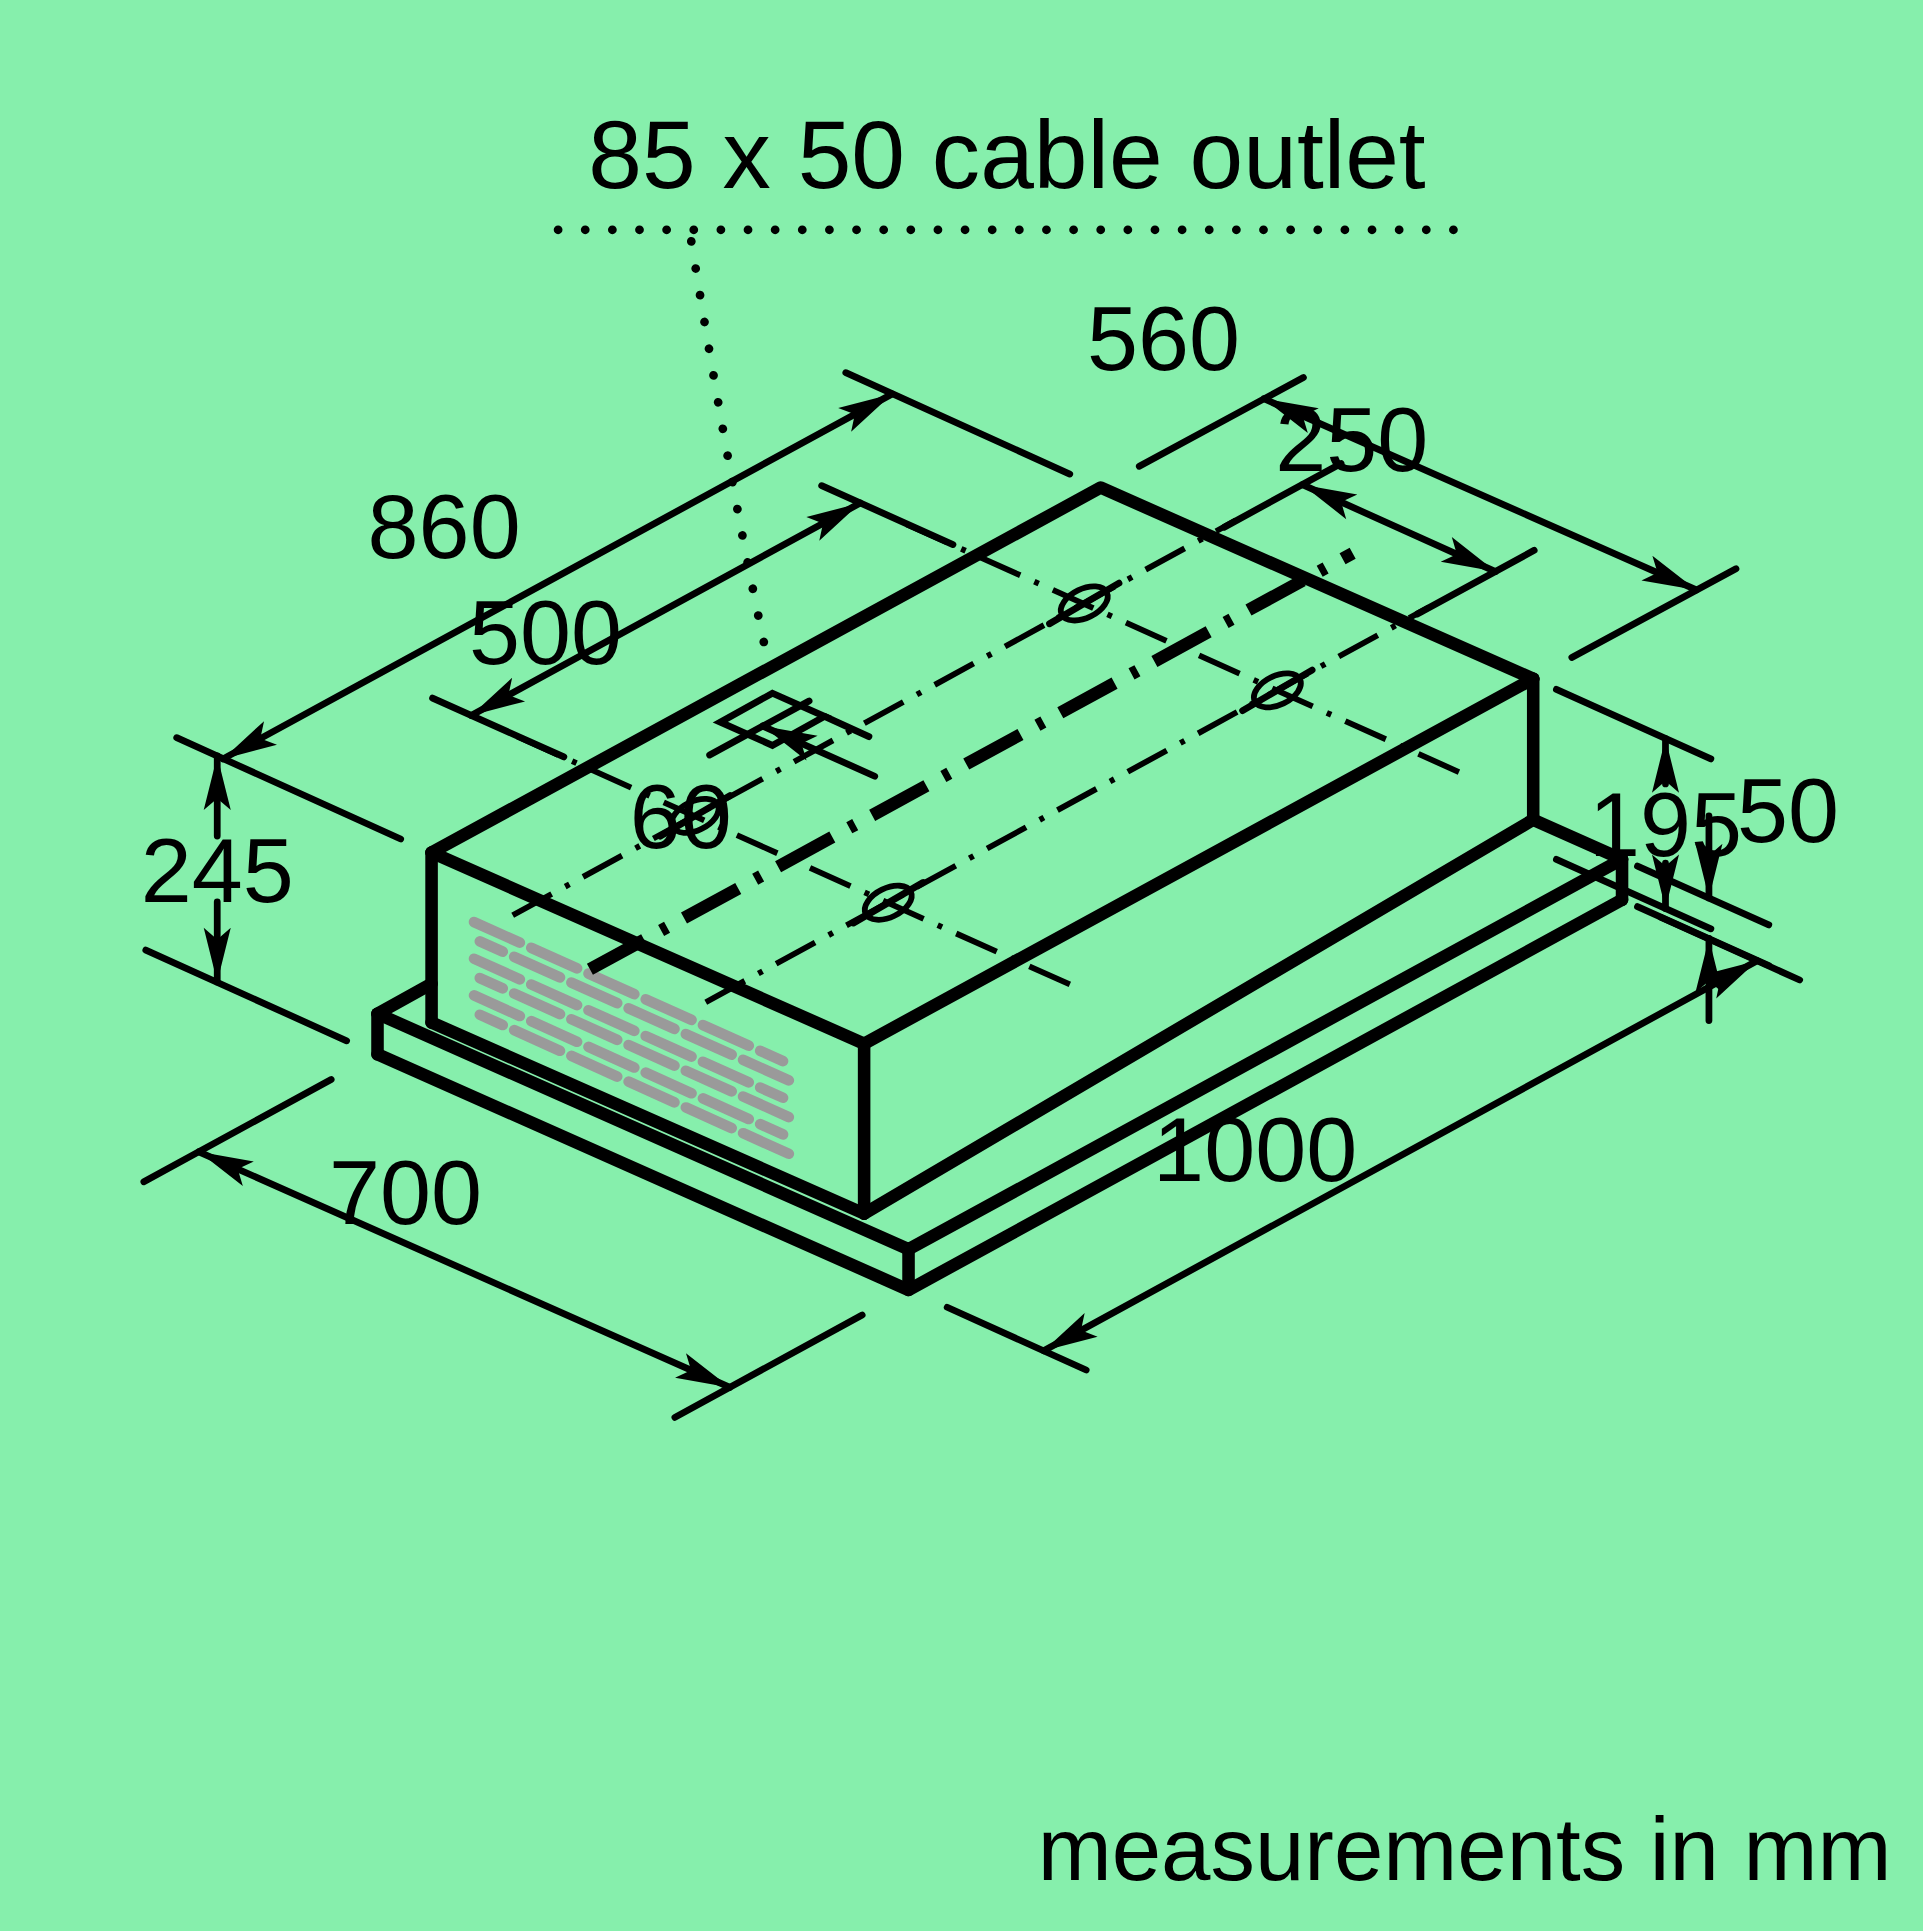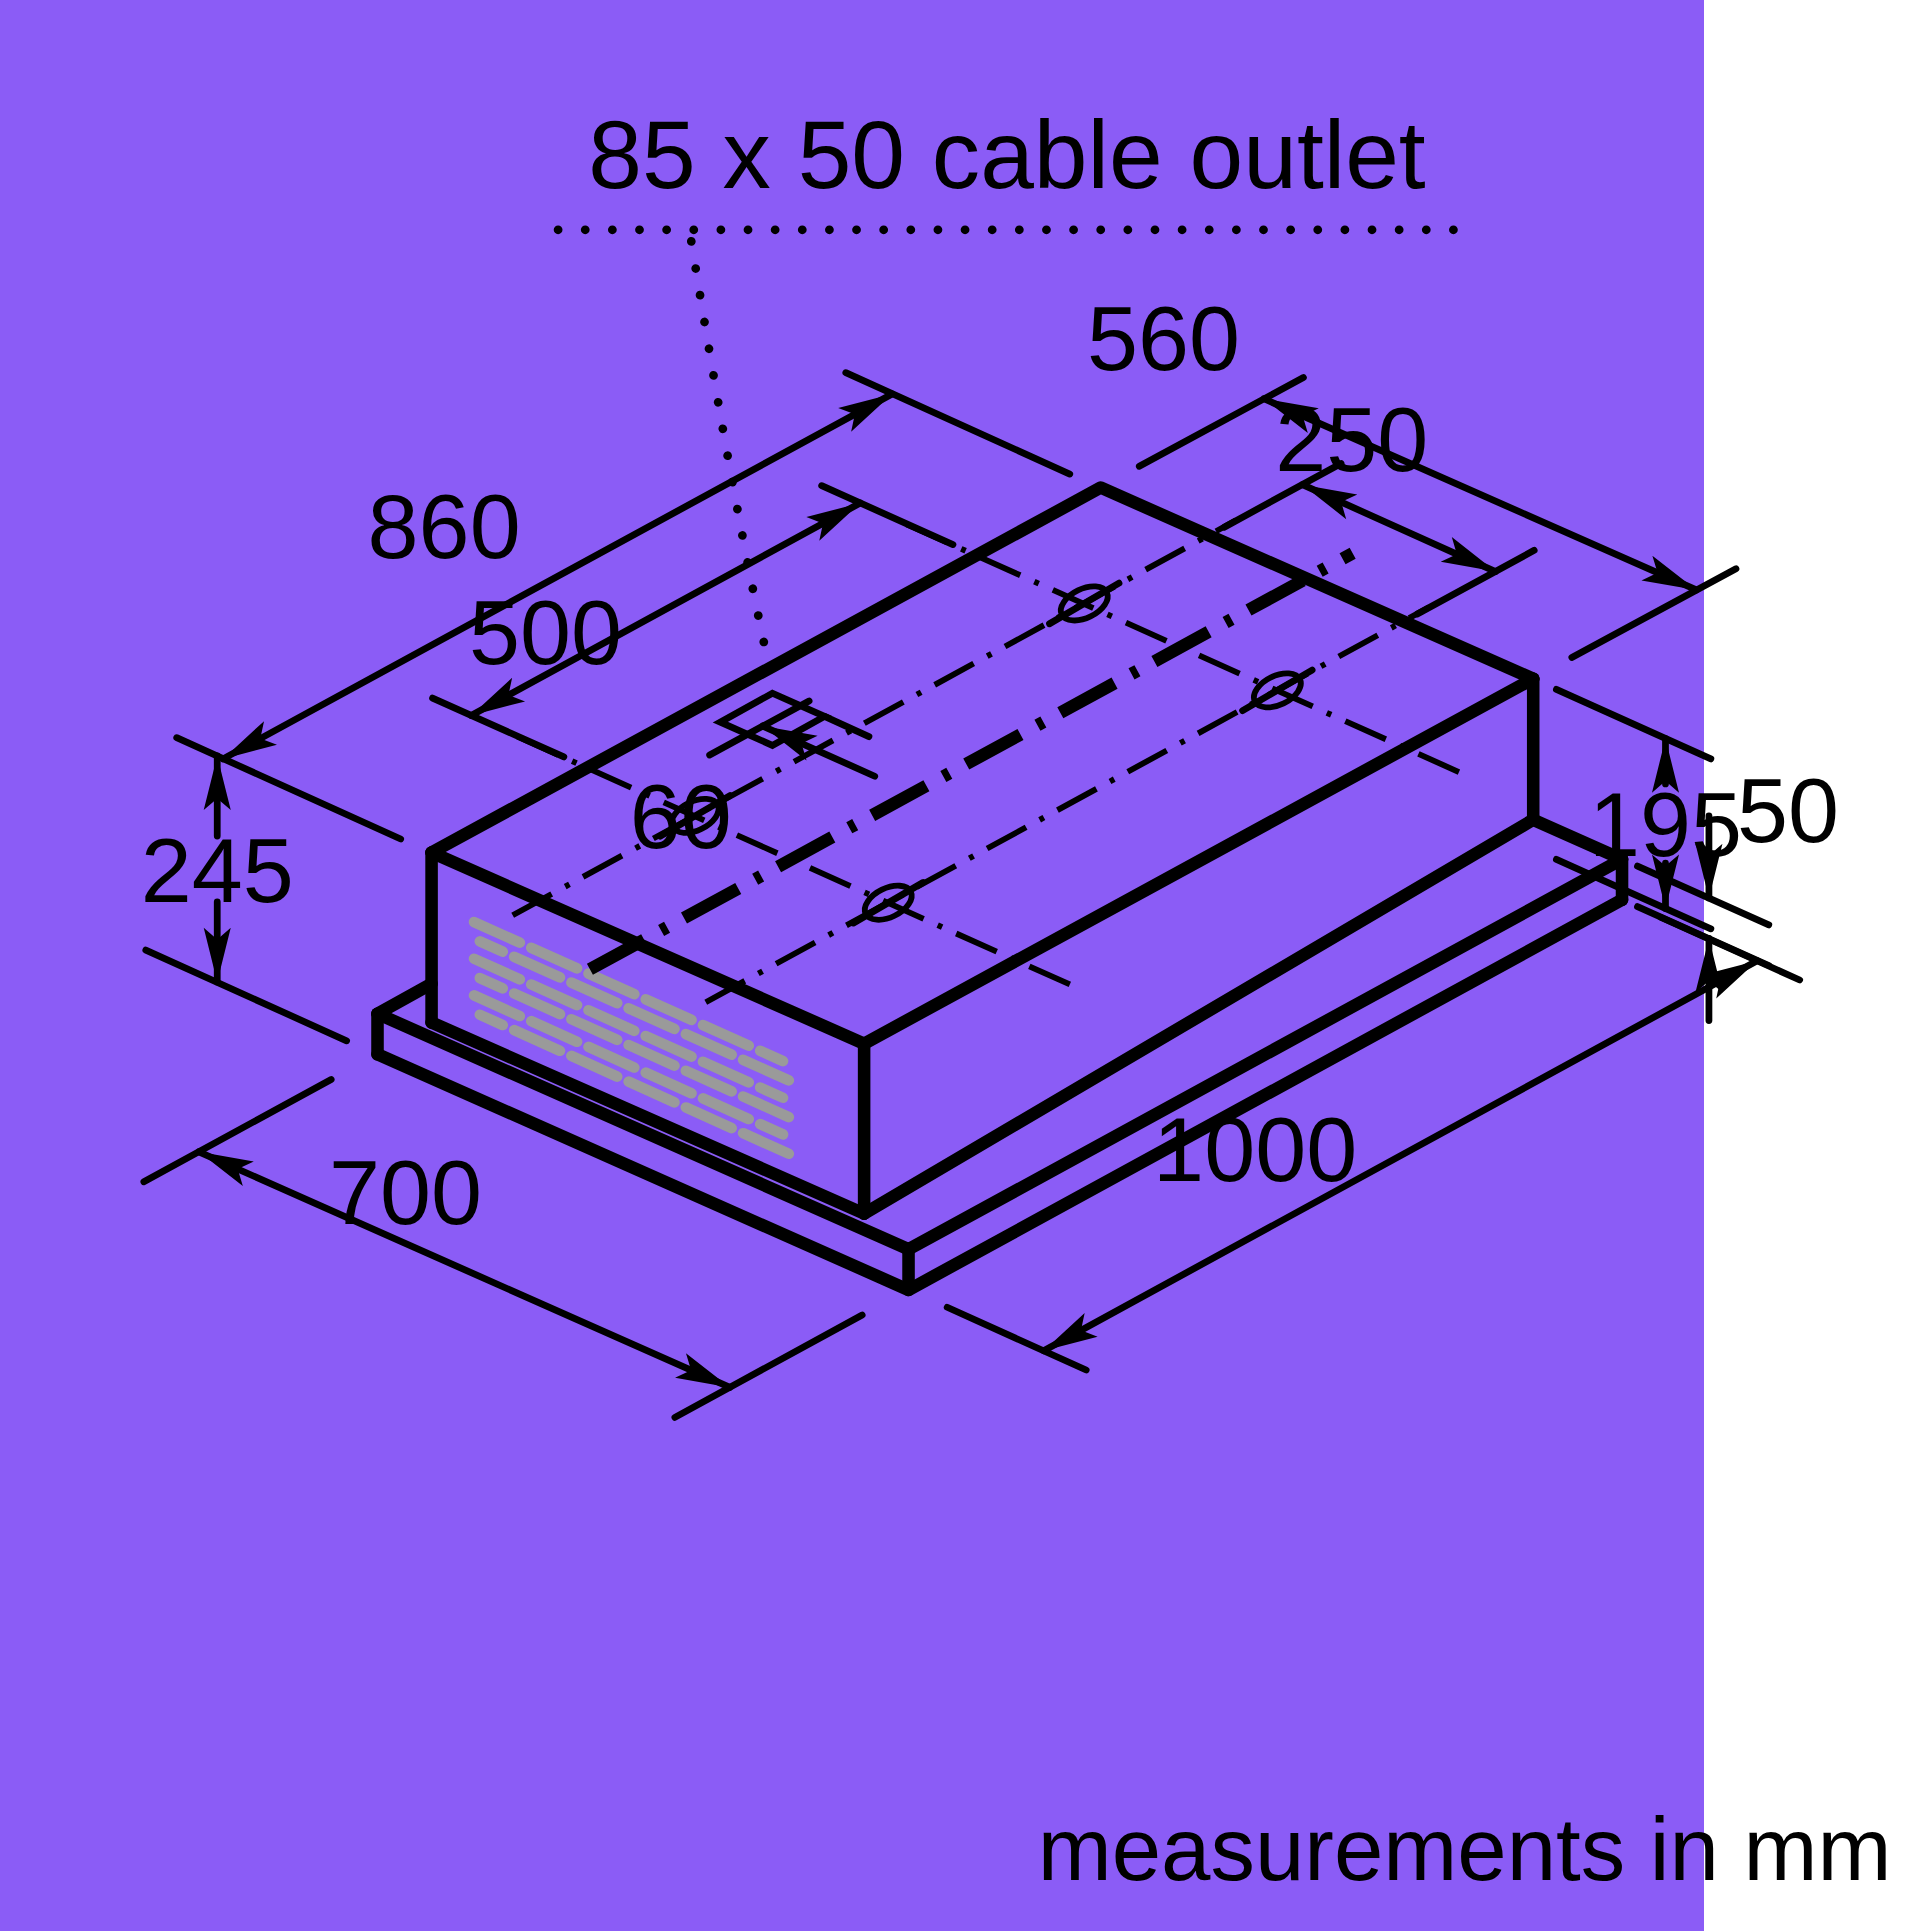--- a/index.html
+++ b/index.html
@@ -1,16 +1,16 @@
 <!DOCTYPE html>
 <html><head>
 <meta charset="utf-8">
 <style>
   html,body{margin:0;padding:0;background:#fff;}
-  .stage{width:1704px;height:1931px;position:relative;background:#8b5cf6;font-family:"Liberation Sans",sans-serif;}
+  .stage{width:1923px;height:1931px;position:relative;background:#86efac;font-family:"Liberation Sans",sans-serif;}
   svg{display:block;}
   text{fill:#000;font-family:"Liberation Sans",sans-serif;}
   .dimtxt{font-size:95px;}
   .titletxt{font-size:100px;}
   .foottxt{font-size:92px;}
   .thick{stroke:#000;stroke-width:13;fill:none;stroke-linecap:round;stroke-linejoin:round;}
   .thin{stroke:#000;stroke-width:7;fill:none;stroke-linecap:round;}
   .dashdot{stroke:#000;stroke-width:6;fill:none;stroke-dasharray:46 16 5 16;}
   .dashdotthick{stroke:#000;stroke-width:13;fill:none;stroke-dasharray:64 20 7 20;}
   .dotted{stroke:#000;stroke-width:9;fill:none;stroke-dasharray:0.1 28;stroke-linecap:round;}

